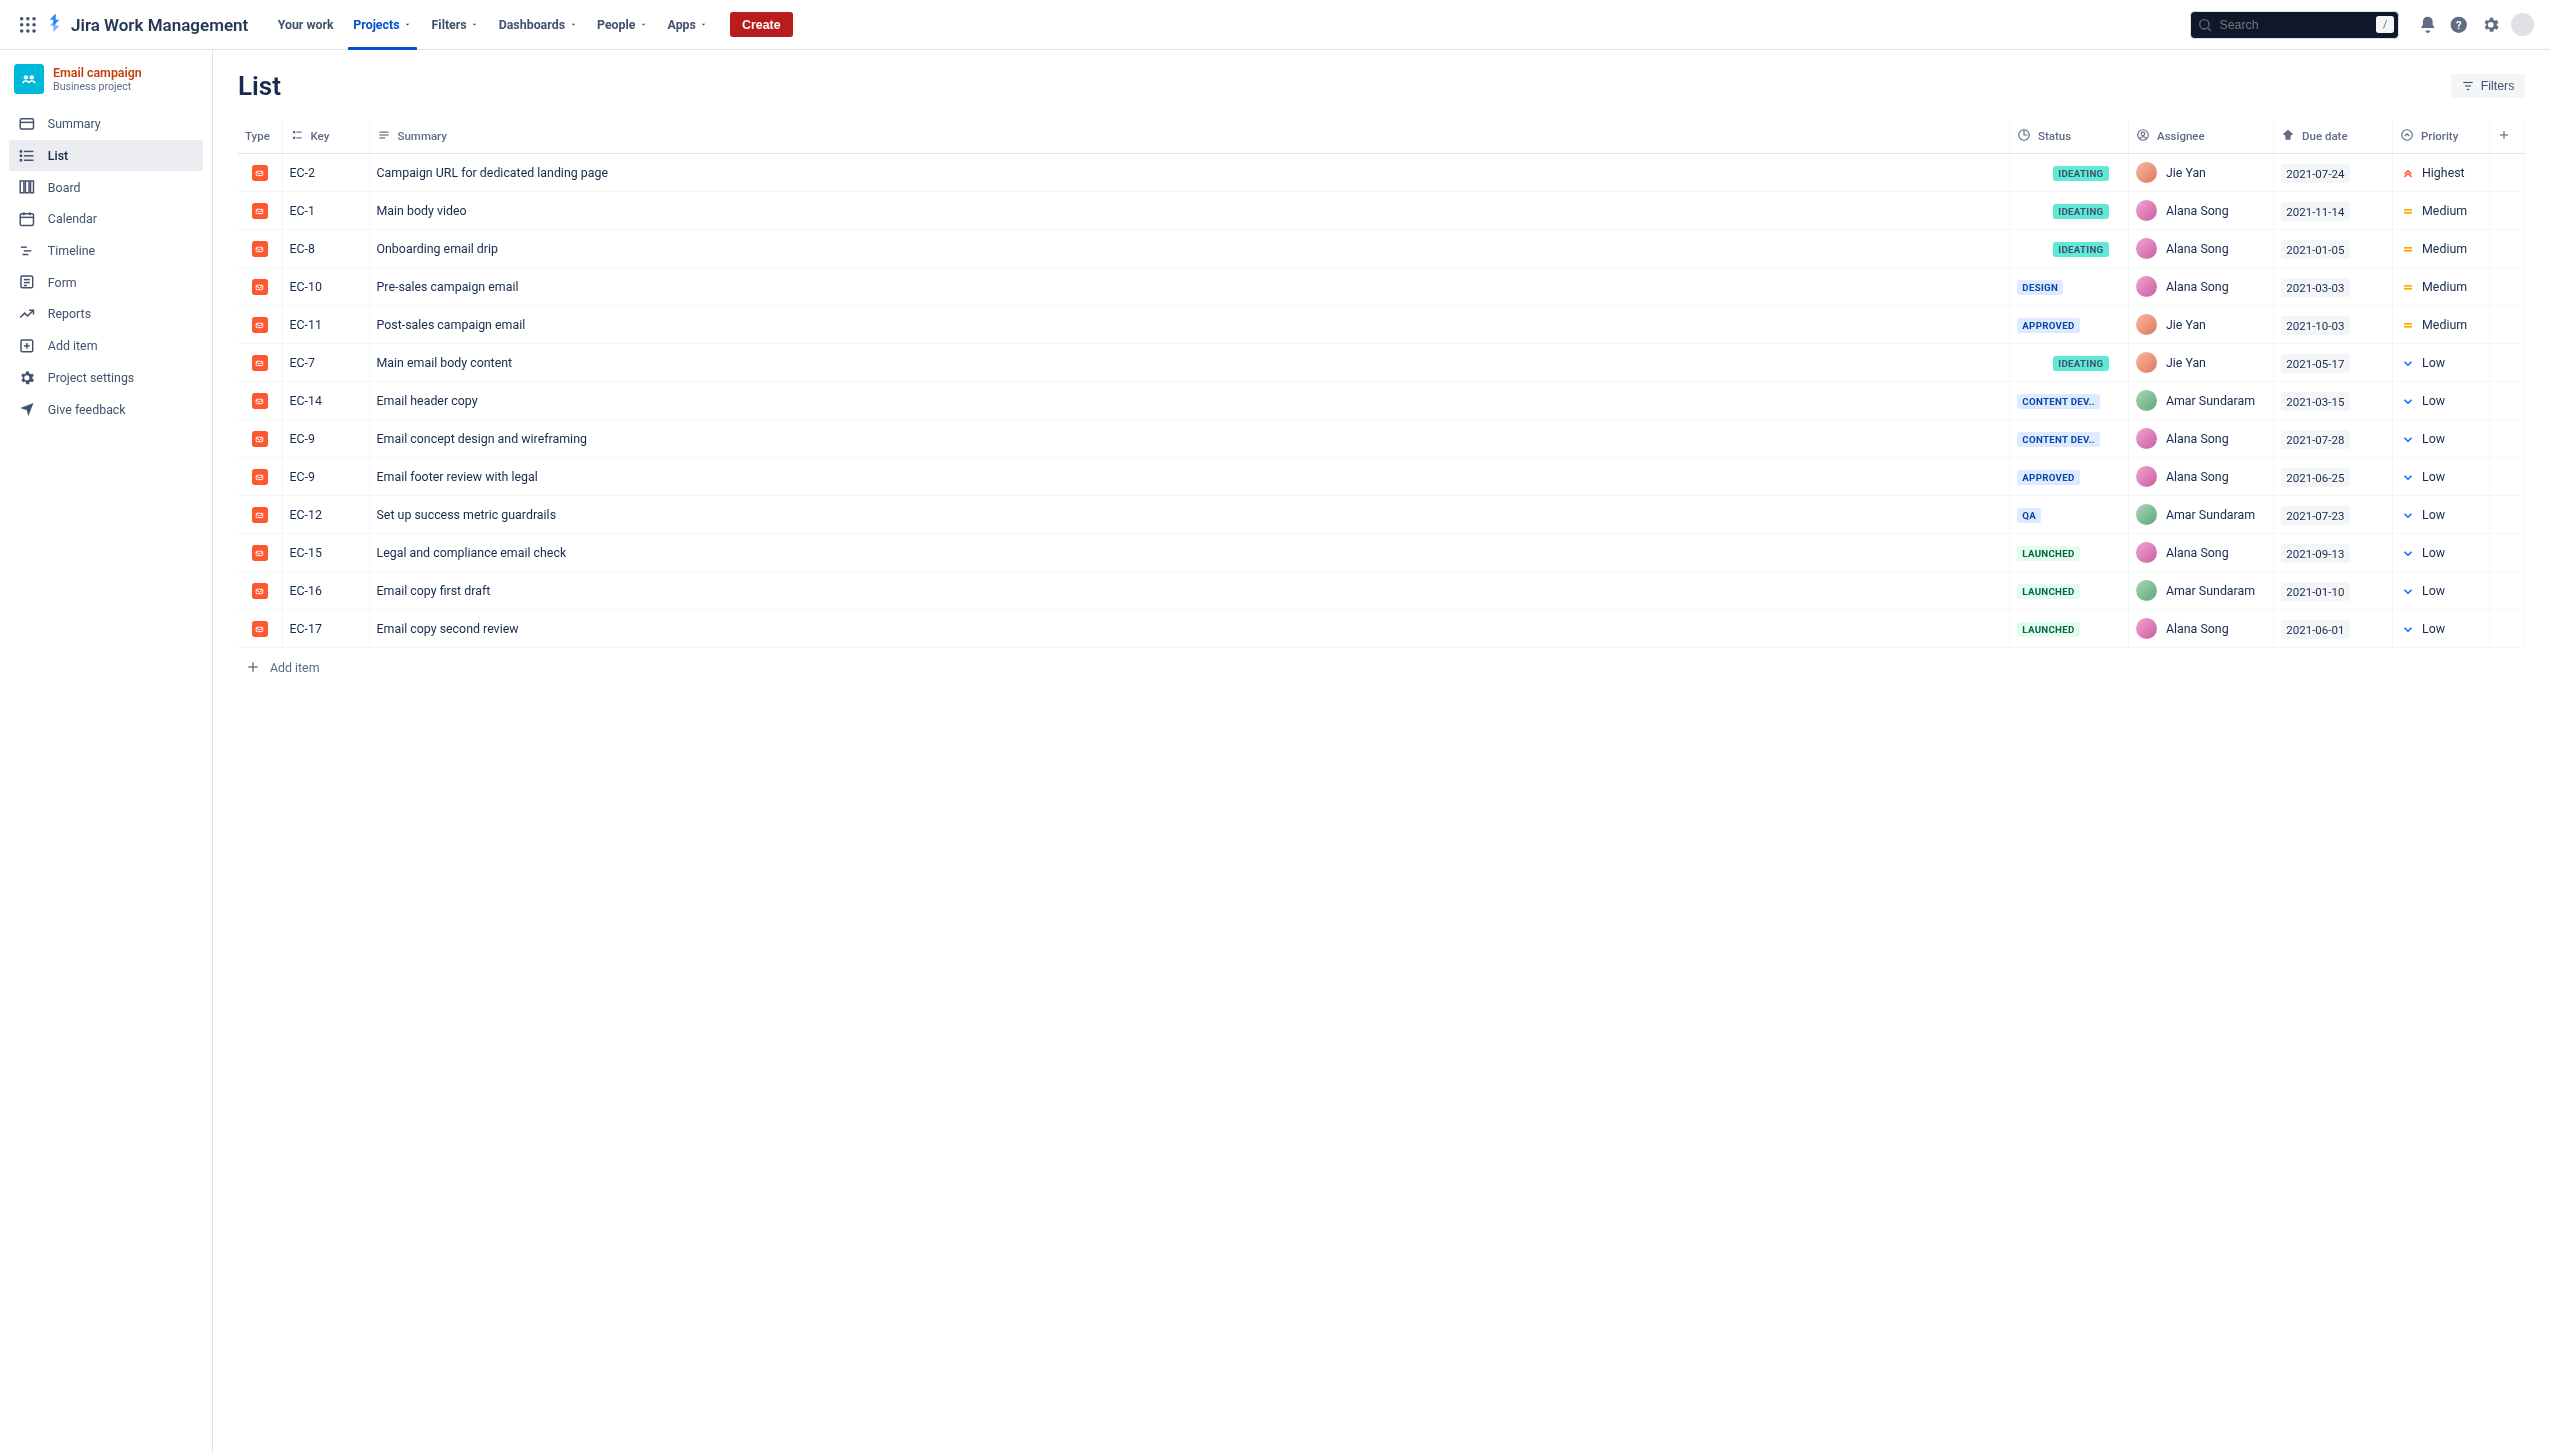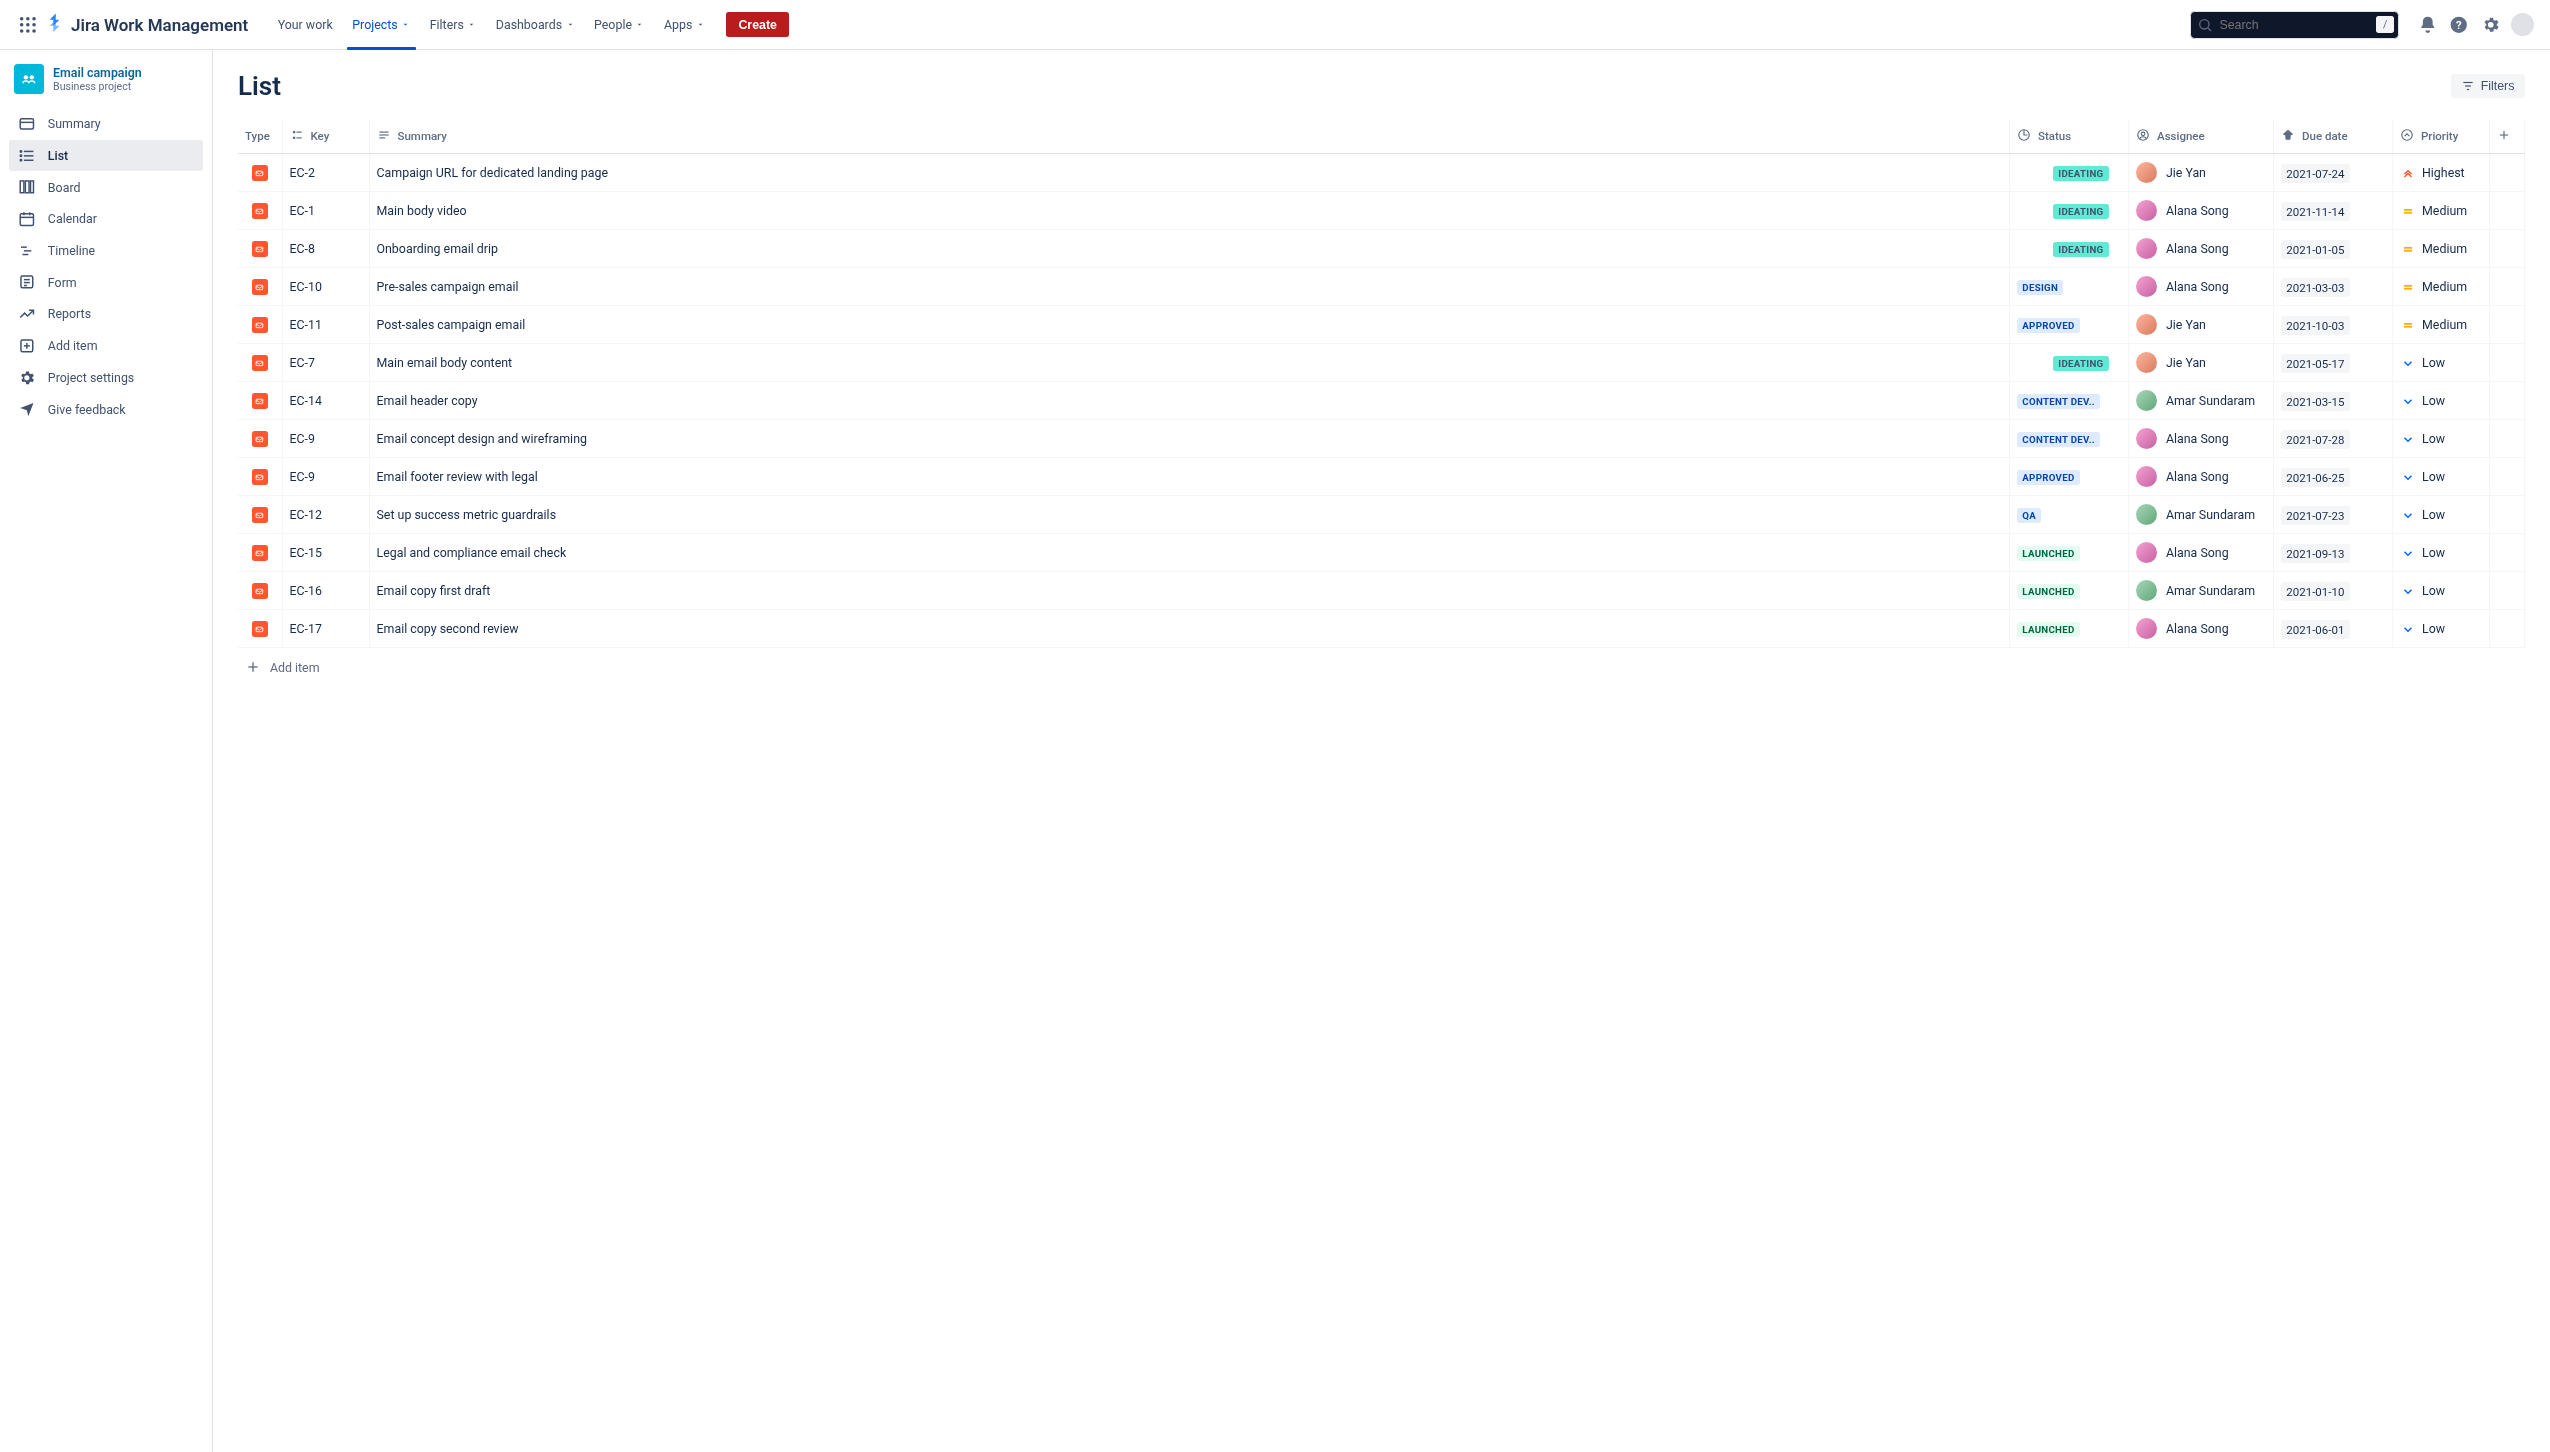--- a/index.html
+++ b/index.html
@@ -5,40 +5,40 @@
 * { margin:0; padding:0; box-sizing:border-box; }
 body { font-family:-apple-system,BlinkMacSystemFont,"Segoe UI",Roboto,sans-serif; background:#fff; color:#172B4D; font-size:12.4px; }
 
 
 .topnav { display:flex; align-items:center; height:50px; padding:0 14px; border-bottom:0.9px solid #DFE1E6; gap:3.5px; }
 .app-switcher { width:28px; height:28px; display:flex; align-items:center; justify-content:center; border-radius:2.7px; cursor:pointer; }
 .logo-wrap { display:flex; align-items:center; gap:6px; margin-right:17px; cursor:pointer; }
 .logo-mark { color:#2684FF; }
 .logo-text { font-weight:600; font-size:17px; color:#253858; }
 .nav-items { display:flex; align-items:center; gap:1.8px; }
-.nav-item { padding:5.3px 8.9px; color:#42526E; font-weight:400; font-size:12.4px; border-radius:2.7px; cursor:pointer; display:flex; align-items:center; gap:3.5px; position:relative;justify-content:flex-end; }
+.nav-item { padding:5.3px 8.9px; color:#42526E; font-weight:700; font-size:12.4px; border-radius:2.7px; cursor:pointer; display:flex; align-items:center; gap:3.5px; position:relative;justify-content:flex-end; }
 .nav-item.active { color:#0052CC; }
 .nav-item.active::after { content:""; position:absolute; left:3.5px; right:3.5px; bottom:-12.4px; height:2.7px; background:#0052CC; border-radius:0.9px; }
 .chev { width:8.9px; height:8.9px; }
 .create-btn { background:#b91c1c; color:#fff; font-weight:600; font-size:12.4px; padding:5.3px 12.4px; border-radius:2.7px; border:none; cursor:pointer; margin-left:8.9px; }
 .nav-spacer { flex:1; }
 .search-wrap { position:relative; }
 .search-input { width:209px; height:28px; border:0.9px solid #DFE1E6; border-radius:4.4px; padding:0 25px 0 28px; font-size:12.4px; color:#5E6C84; background:#0f172a; }
 .search-ico { position:absolute; left:7px; top:6.2px; color:#5E6C84; }
 .search-slash { position:absolute; right:5.3px; top:5.3px; width:17.7px; height:17.7px; background:#F4F5F7; border-radius:2.7px; display:flex; align-items:center; justify-content:center; color:#5E6C84; font-size:10.6px; }
 .top-actions { display:flex; align-items:center; gap:3.5px; margin-left:10.6px; }
 .top-icon { width:28px; height:28px; display:flex; align-items:center; justify-content:center; color:#5E6C84; border-radius:50%; cursor:pointer; }
 .avatar-placeholder { width:23px; height:23px; border-radius:50%; background:#DFE1E6; }
 
 
 .layout { display:flex; }
 .sidebar { width:213px; border-right:0.9px solid #DFE1E6; padding:14px 8.9px; min-height:calc(100vh - 50px); }
 .proj-head { display:flex; align-items:center; gap:8.9px; padding:0 5.3px 14px; }
 .proj-icon { width:30px; height:30px; border-radius:3.5px; background:#00B8D9; display:flex; align-items:center; justify-content:center; color:#fff; }
-.proj-name { font-weight:600; font-size:12.4px; color:#0369a1; }
+.proj-name { font-weight:600; font-size:12.4px; color:#c2410c; }
 .proj-type { font-size:10.6px; color:#5E6C84; }
 .side-item { display:flex; align-items:center; gap:12.4px; padding:7px 8.9px; border-radius:2.7px; color:#42526E; cursor:pointer; font-size:12.4px; }
 .side-item.selected { background:#EBECF0; color:#172B4D; font-weight:500; }
 .side-ico { width:17.7px; height:17.7px; color:#42526E; display:flex; align-items:center; justify-content:center; }
 
 .main { flex:1; padding:21px 25px; overflow-x:auto; }
 .page-head { display:flex; align-items:center; justify-content:space-between; margin-bottom:17.7px; }
 .page-title { font-size:26px; font-weight:600; color:#172B4D; }
 .filters-btn { display:flex; align-items:center; gap:5.3px; background:#F4F5F7; border:none; padding:5.3px 10.6px; border-radius:2.7px; color:#42526E; font-weight:500; font-size:12.4px; cursor:pointer; }
 

